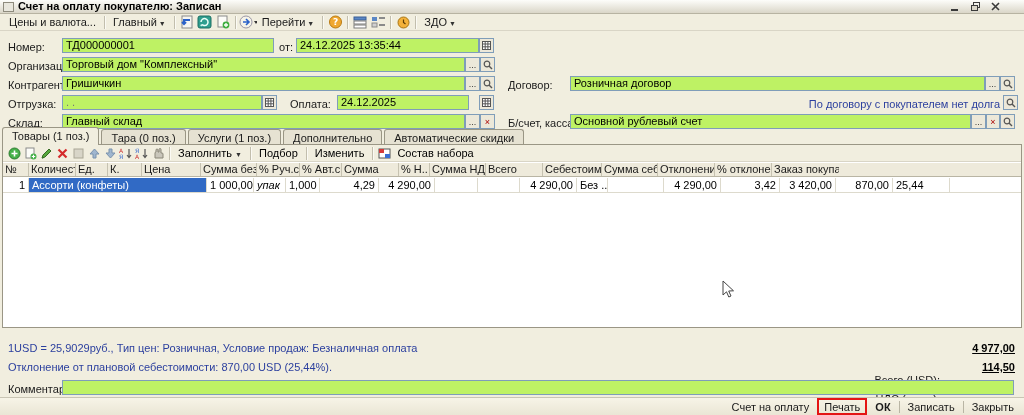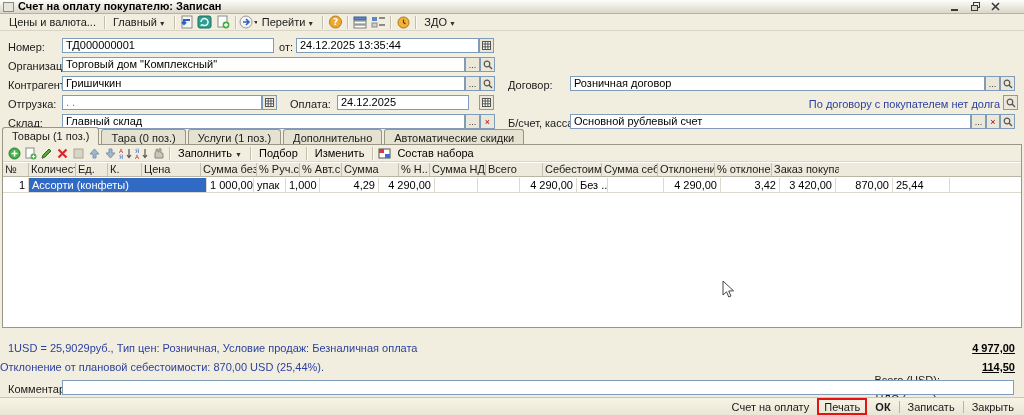--- a/index.html
+++ b/index.html
@@ -22,21 +22,21 @@
     display:flex; align-items:center; padding-left:4px;
     border-bottom:1px solid #d9d5c6; background:#f1eedf; }
   .tbtn { padding:1px 5px; color:#1a1a1a; white-space:nowrap; }
   .tbtn .dd { font-size:7px; color:#333; margin-left:2px; }
   .tsep { width:1px; height:13px; background:#c2bead; margin:0 3px; box-shadow:1px 0 0 #fbfaf4; }
   .ticon { width:18px; height:15px; display:flex; align-items:center; justify-content:center; }
   .ticon svg { display:block; }
 
   
   .flabel { position:absolute; color:#1a1a1a; white-space:nowrap; }
-  .tin { position:absolute; height:15px; background:#ffffff; border:1px solid #7f9db9;
+  .tin { position:absolute; height:15px; background:#bef264; border:1px solid #7f9db9;
     padding:1px 3px; white-space:nowrap; overflow:hidden; line-height:11px; }
   .fbtn { position:absolute; height:15px; background:#ece8d9; border:1px solid #7f9db9;
     display:flex; align-items:center; justify-content:center; font-size:9px; color:#333; line-height:8px; }
   .fbtn svg { display:block; }
   .bluetext { color:#2b3f9e; }
 
   
   .tabs { position:absolute; left:2px; top:127px; height:18px; display:flex; align-items:flex-end; }
   .tab { height:16px; padding:2px 9px 0 9px; margin-right:2px; background:#e6e2d2;
     border:1px solid #9a9685; border-bottom:none; border-radius:3px 3px 0 0; white-space:nowrap; color:#1a1a1a; }
@@ -353,40 +353,40 @@
       <span class="hc" style="width:56px;">Сумма себе..</span>
       <span class="hc" style="width:57px;">Отклонение</span>
       <span class="hc" style="width:57px;">% отклонения</span>
       <span class="hc" style="width:67px;border-right:none;">Заказ покупате..</span>
     </div>
 
     <div class="grow">
       <span class="dc num" style="width:26px;">1</span>
       <span class="dc sel" style="width:178px;">Ассорти (конфеты)</span>
       <span class="dc num" style="width:47px;">1 000,000</span>
-      <span class="dc" style="width:32px;">упак</span>
+      <span class="dc" style="width:32px;font-style:italic;">упак</span>
       <span class="dc num" style="width:34px;">1,000</span>
       <span class="dc num" style="width:59px;">4,29</span>
       <span class="dc num" style="width:56px;">4 290,00</span>
       <span class="dc" style="width:43px;"></span>
       <span class="dc" style="width:42px;"></span>
       <span class="dc num" style="width:57px;">4 290,00</span>
       <span class="dc" style="width:31px;">Без ..</span>
       <span class="dc" style="width:56px;"></span>
       <span class="dc num" style="width:57px;">4 290,00</span>
       <span class="dc num" style="width:59px;">3,42</span>
       <span class="dc num" style="width:56px;">3 420,00</span>
       <span class="dc num" style="width:57px;">870,00</span>
       <span class="dc" style="width:57px;">25,44</span>
       <span class="dc" style="width:67px;border-right:none;"></span>
     </div>
   </div>
 
   <span class="flabel bluetext" style="left:8px;top:342px;">1USD = 25,9029руб., Тип цен: Розничная, Условие продаж: Безналичная оплата</span>
-  <span class="flabel bluetext" style="left:0;top:361px;text-align:right;">Отклонение от плановой себестоимости: 870,00 USD (25,44%).</span>
+  <span class="flabel bluetext" style="left:8px;top:361px;text-align:right;">Отклонение от плановой себестоимости: 870,00 USD (25,44%).</span>
 
   <span class="totlabel" style="left:820px;top:342px;width:120px;">Всего (USD):</span>
   <span class="totval" style="left:930px;top:342px;width:85px;">4 977,00</span>
   <span class="totlabel" style="left:820px;top:361px;width:120px;">НДС (в т. ч.):</span>
   <span class="totval" style="left:930px;top:361px;width:85px;">114,50</span>
 
   <span class="flabel" style="left:8px;top:383px;">Комментарий:</span>
   <div class="tin" style="left:62px;top:380px;width:952px;"></div>
 
   <div class="btnbar">

